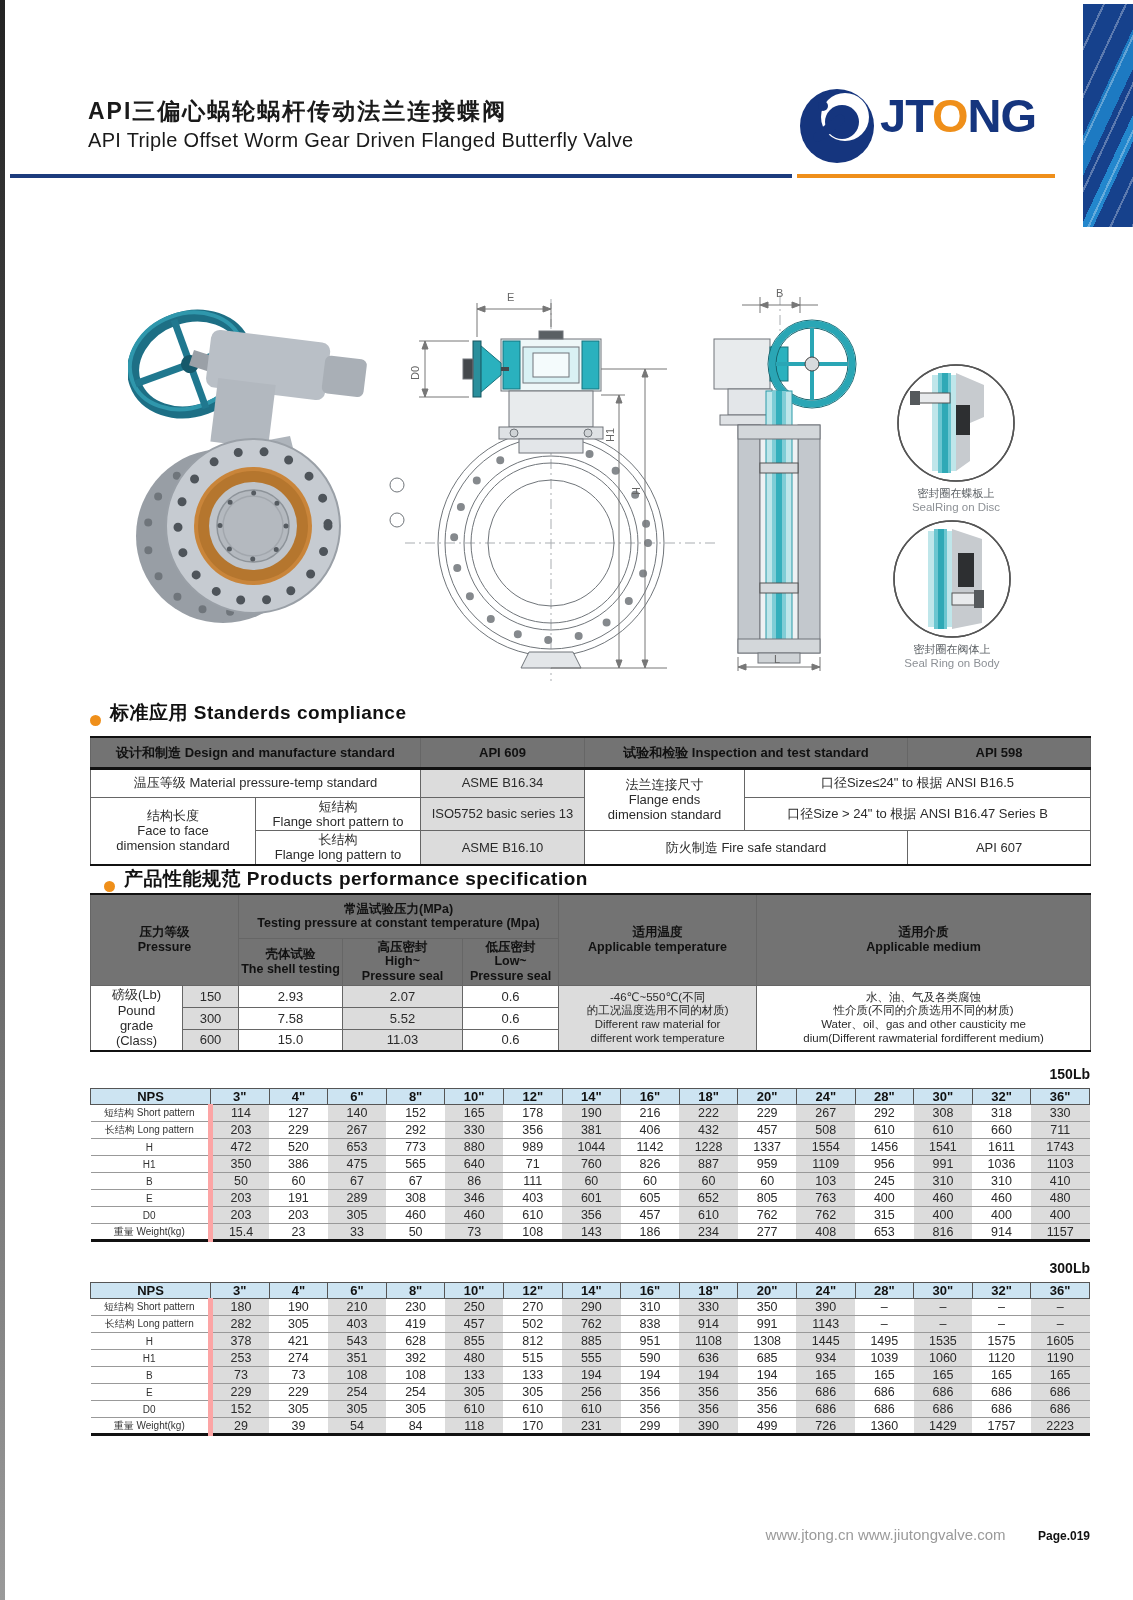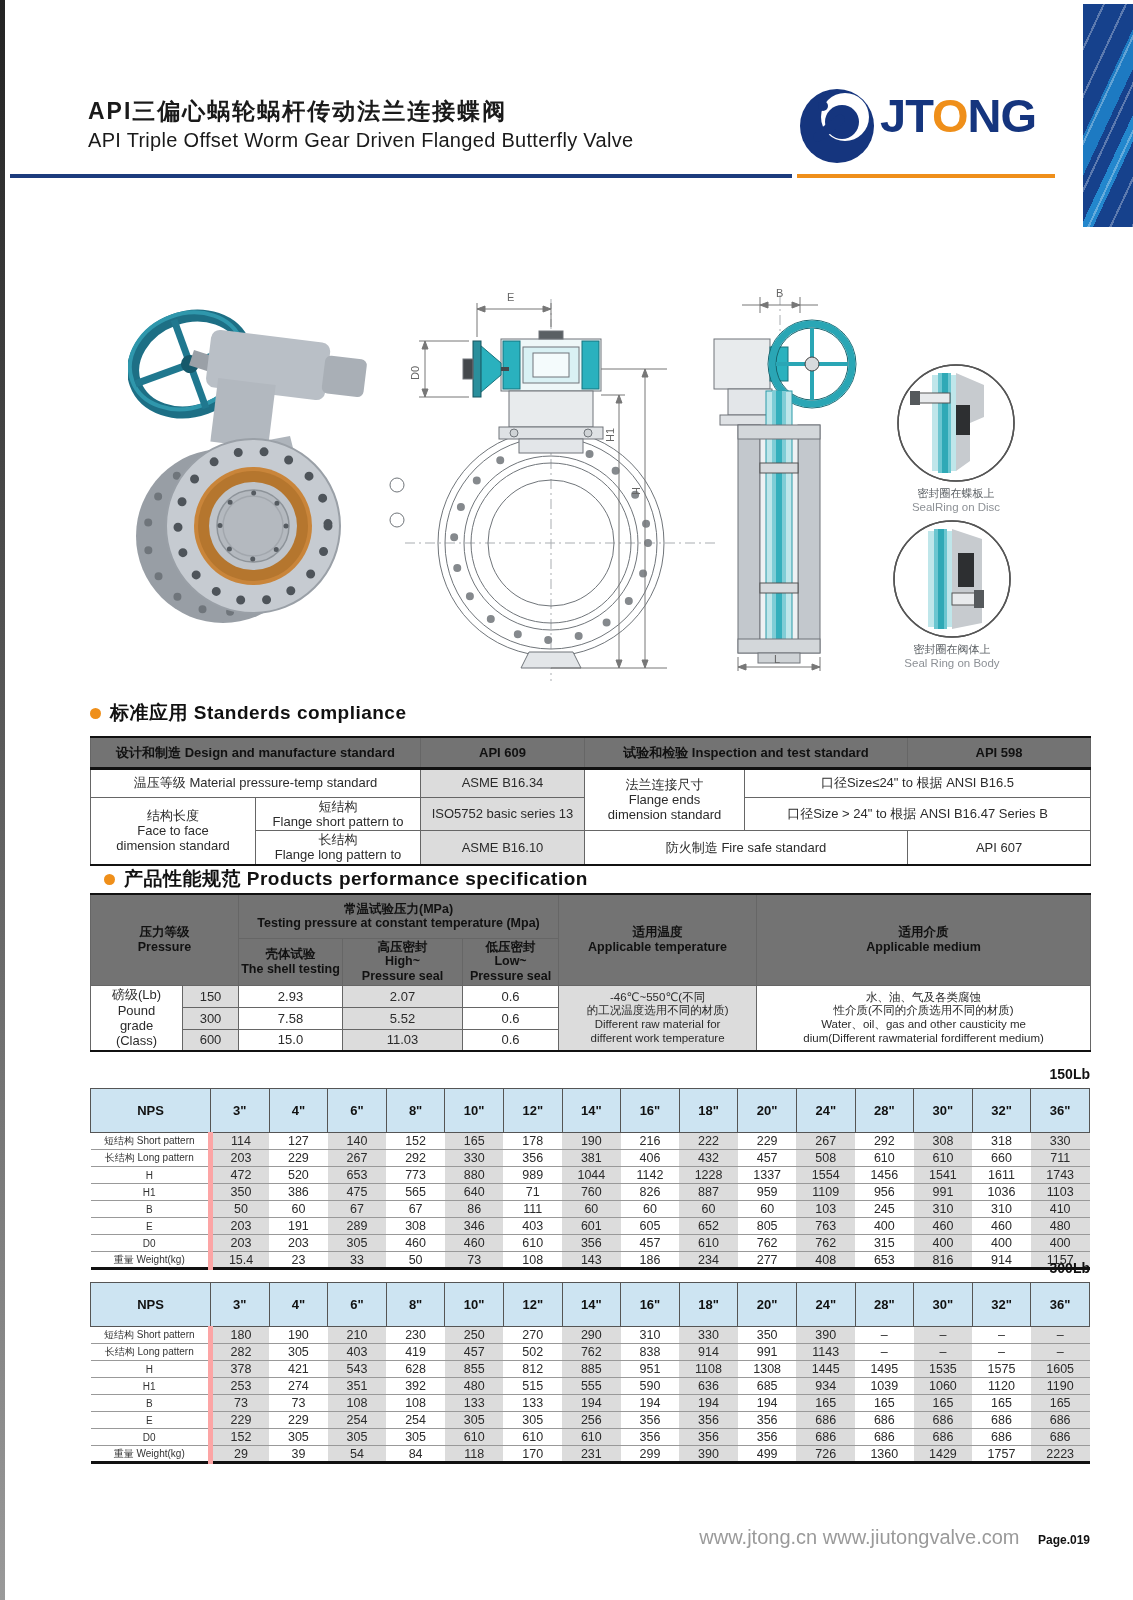--- a/index.html
+++ b/index.html
@@ -10,39 +10,39 @@
 .spine{left:0;top:0;width:5px;height:1600px;background:linear-gradient(#232323,#9a9a9a)}
 .t-zh{font-size:23px;font-weight:bold;letter-spacing:2px;color:#1a1a1a}
 .t-en{font-size:20px;font-weight:500;color:#1a1a1a;letter-spacing:.3px}
 .rule-navy{left:10px;top:174px;width:782px;height:4px;background:#1c3b7d}
 .rule-orange{left:797px;top:174px;width:258px;height:4px;background:#ef8f1a}
 .logo-text{font-size:47px;font-weight:800;color:#15357e;letter-spacing:-1px;line-height:1}
 .logo-text .o{color:#ef8f1a}
 .corner-band{left:1083px;top:4px;width:50px;height:223px;
  background-image:repeating-linear-gradient(115deg,rgba(255,255,255,0) 0 18px,rgba(255,255,255,.30) 18px 20px),
  linear-gradient(115deg,#16418c 0 40%,#1d7ac2 40% 52%,#16418c 52% 66%,#2387cd 66% 74%,#16418c 74% 100%)}
-.sec{display:flex;align-items:center;gap:9px}
+.sec{display:flex;align-items:flex-end;gap:9px}
 .dot{width:11px;height:11px;border-radius:50%;background:#ef8f1a;display:inline-block}
 .sec-t{font-size:19px;font-weight:bold;color:#111;letter-spacing:.5px}
 table{border-collapse:collapse;table-layout:fixed}
 .cmp,.prf{width:1000px;font-size:13px;color:#2b2b2b;text-align:center;border-top:2px solid #111;border-bottom:2px solid #111}
 .cmp td,.cmp th,.prf td,.prf th{border:1px solid #666;vertical-align:middle;line-height:1.18;padding:1px 2px}
 .cmp tr.hrow th,.prf th{background:#737373;color:#111;font-weight:bold}
 .cmp tr.hrow th{border-bottom:3px solid #111}
 .prf th{font-size:12.5px}
 .gc{background:#dcdcdc}
 .small{font-size:11.5px;line-height:1.25}
 .sz{width:1000px;font-size:12.5px;text-align:center;color:#2b2b2b;border-top:1.5px solid #333;border-bottom:3px solid #111}
-.sz th{background:#cde4f2;font-weight:bold;height:44px;border:1px solid #555;font-size:13px;color:#111}
+.sz th{background:#cde4f2;font-weight:bold;height:16px;border:1px solid #555;font-size:13px;color:#111}
 .sz td{height:17px;border-top:1px solid #999;border-bottom:1px solid #999;padding:0 1px}
 .sz td.sz-label{border-right:5px solid #fca5a5;font-size:10px;color:#333}
 .sz tr td:nth-child(even){background:#dcdcdc}
 .sz-class{width:90px;text-align:right;font-size:14px;font-weight:600;color:#111}
 .footer{width:590px;text-align:right}
-.urls{color:#9a9a9a;font-size:20px;margin-right:14px}
+.urls{color:#9a9a9a;font-size:15px;margin-right:28px}
 .pageno{color:#111;font-size:12px;font-weight:bold}
 .dim{font-size:11px;fill:#666;font-family:"Liberation Sans",sans-serif}
 .cap-zh{font-size:11px;fill:#5a5f63;font-family:"Liberation Sans",sans-serif}
 .cap-en{font-size:11.5px;fill:#8d9196;font-family:"Liberation Sans",sans-serif}
 </style>
 </head>
 <body>
 
 <div class="page">
 

